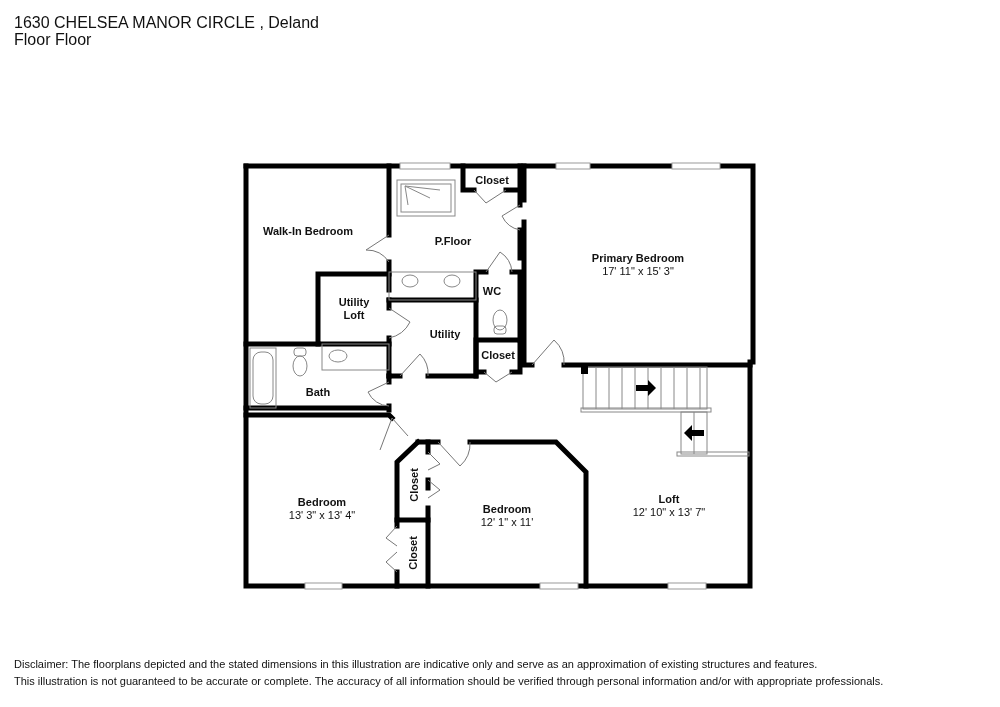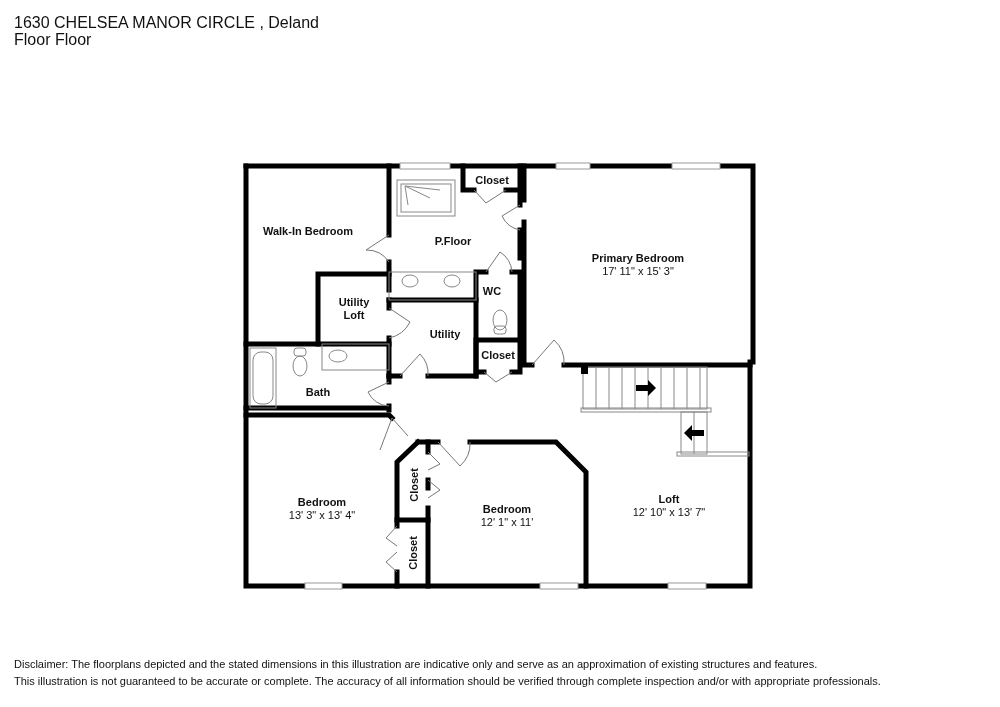--- a/index.html
+++ b/index.html
@@ -134,13 +134,13 @@
 <div class="lbl" style="left:318px;top:392px">
     <b>Bath</b>
   </div>
 <div class="lbl" style="left:322px;top:509px"><b>Bedroom</b><span>13' 3" x 13' 4"</span></div>
 <div class="rot" style="left:414px;top:485px">Closet</div>
 <div class="rot" style="left:413px;top:553px">Closet</div>
 <div class="lbl" style="left:507px;top:516px"><b>Bedroom</b><span>12' 1" x 11'</span></div>
 <div class="lbl" style="left:669px;top:506px"><b>Loft</b><span>12' 10" x 13' 7"</span></div>
 
 <div class="disc" style="top:657px">Disclaimer: The floorplans depicted and the stated dimensions in this illustration are indicative only and serve as an approximation of existing structures and features.</div>
-<div class="disc" style="top:674px">This illustration is not guaranteed to be accurate or complete. The accuracy of all information should be verified through complete inspection and/or with appropriate professionals.</div>
+<div class="disc" style="top:674px">This illustration is not guaranteed to be accurate or complete. The accuracy of all information should be verified through personal information and/or with appropriate professionals.</div>
 
 </body></html>

